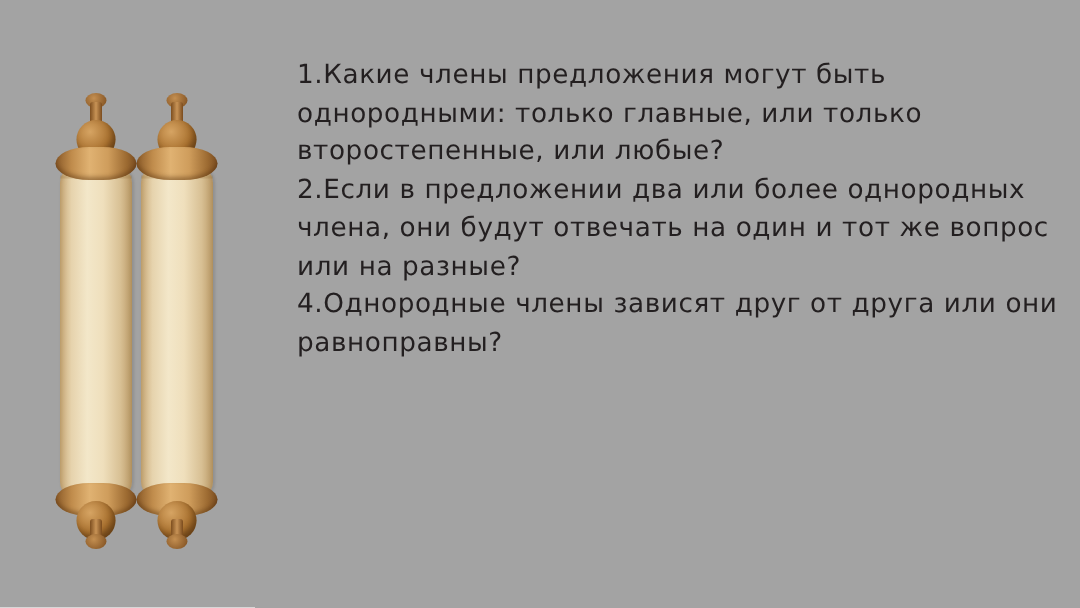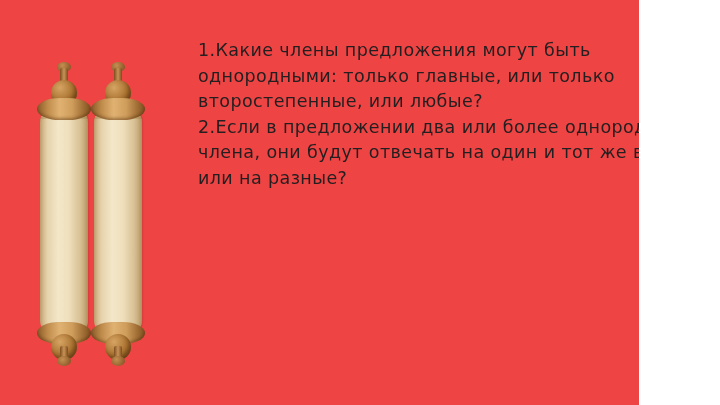--- a/index.html
+++ b/index.html
@@ -2,23 +2,23 @@
 <html><head>
 <meta charset="utf-8">
 <style>
   html, body {
     margin: 0;
     padding: 0;
     background: #ffffff;
   }
   #page {
     position: relative;
-    width: 639px;
+    width: 720px;
     height: 405px;
-    background: #ef4444;
+    background: #a3a3a3;
     overflow: hidden;
     font-family: "DejaVu Sans", sans-serif;
   }
 
   
   .scroll-figure {
     position: absolute;
     left: 28px;
     top: 84px;
     width: 150px;
@@ -153,15 +153,16 @@
       <div class="finial bottom"></div>
       <div class="stem bottom"></div>
       <div class="tip bottom"></div>
     </div>
 
   </div>
 
   <div class="text-block">
     <p>1.Какие члены предложения могут быть однородными: только главные, или только второстепенные, или любые?</p>
     <p>2.Если в предложении два или более однородных члена, они будут отвечать на один и тот же вопрос или на разные?</p>
+    <p>4.Однородные члены зависят друг от друга или они равноправны?</p>
   </div>
 
 </div>
 
 </body></html>

